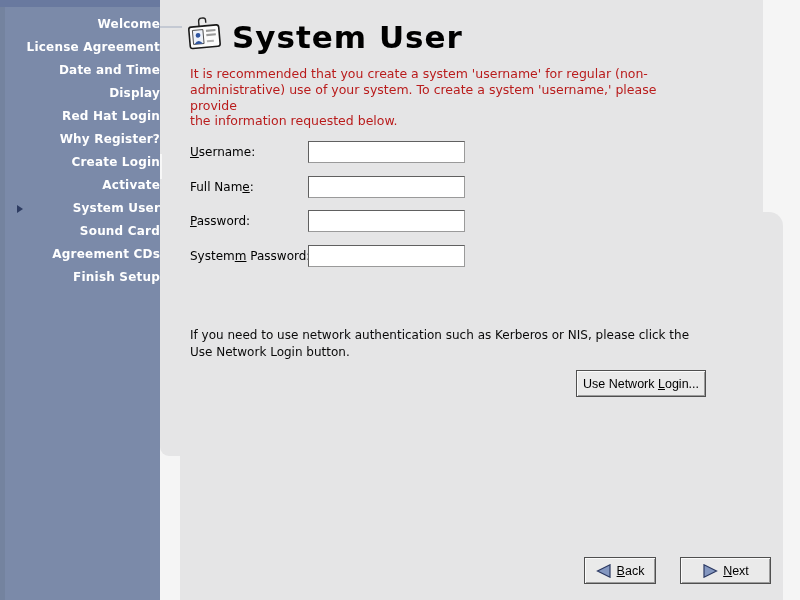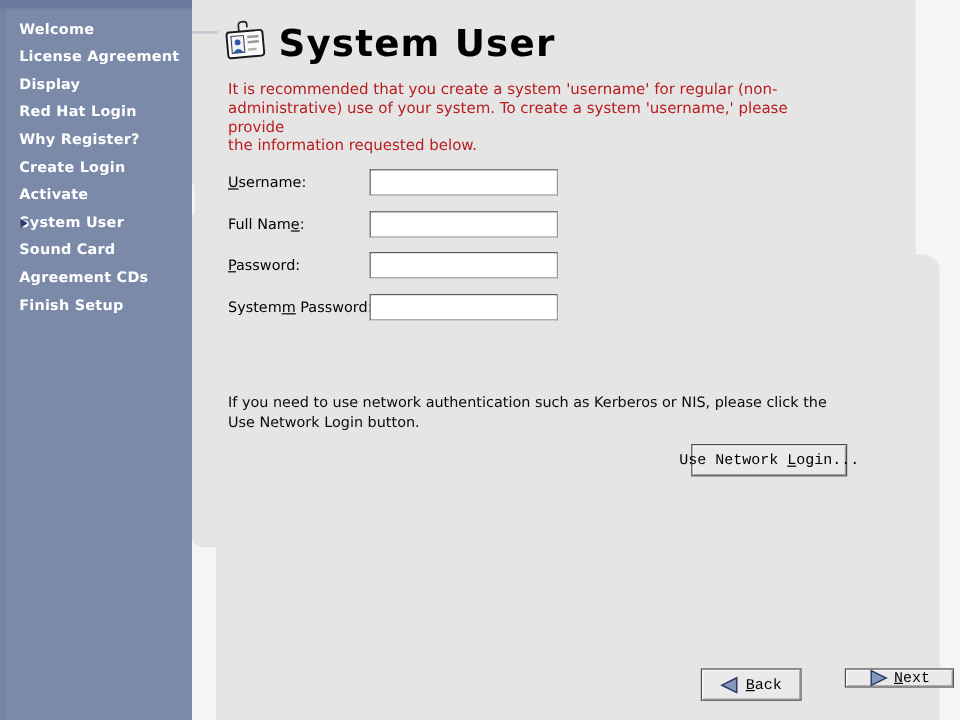--- a/index.html
+++ b/index.html
@@ -8,21 +8,21 @@
     background:#f5f5f5;
     font-family:"DejaVu Sans","Liberation Sans",sans-serif;
     -webkit-font-smoothing:antialiased;
   }
   
   .sidebar { position:absolute; left:0; top:0; width:160px; height:600px; background:#7b8aa9; }
   .sidebar-left-strip { position:absolute; left:0; top:0; width:5px; height:600px; background:#74839f; }
   .sidebar-top-strip { position:absolute; left:0; top:0; width:160px; height:7px; background:#69799f; }
   .nav-list { position:absolute; left:0; top:13px; width:160px; margin:0; padding:0; list-style:none; }
   .nav-item { position:relative; height:23px; line-height:23px; padding-left:16px;
-              color:#ffffff; font-size:12px; font-weight:bold; letter-spacing:0.2px; cursor:default; }
+              color:#ffffff; font-size:12px; font-weight:bold; letter-spacing:0.2px; cursor:default;text-align:right; }
   .nav-arrow { position:absolute; left:17px; top:8px; width:0; height:0;
                border-left:6px solid #2e3c62; border-top:4px solid transparent; border-bottom:4px solid transparent; }
   
   .panel-top    { position:absolute; left:160px; top:0;     width:603px; height:456px; background:#e5e5e6; border-radius:0 0 0 9px; }
   .panel-bottom { position:absolute; left:180px; top:212px; width:603px; height:388px; background:#e5e5e6; border-radius:0 14px 0 0; }
   .connector-line { position:absolute; left:160px; top:26px; width:22px; height:2px; background:#c4c9d3; }
   .edge-seam    { position:absolute; left:160px; top:154px; width:2px; height:25px; background:#f7f7f7; }
   
   .header-icon { position:absolute; left:186px; top:15px; }
   .page-title { position:absolute; left:232px; top:19px; font-size:31px; font-weight:bold;
@@ -34,40 +34,41 @@
                   line-height:16.5px; color:#0a0a0a; white-space:pre-line; }
   
   .form-label { position:absolute; left:190px; font-size:12px; color:#000; white-space:nowrap; }
   .entry { position:absolute; left:308px; width:149px; height:18px; background:#ffffff;
            border:1px solid #9a9a9a; border-top-color:#606060; border-left-color:#606060;
            padding:1px 3px; font-size:12px; font-family:inherit; outline:none; }
   .mn { text-decoration:underline; text-underline-offset:1px; }
   
   .gtk-button { position:absolute; display:flex; align-items:center; justify-content:center; gap:5px;
                 background:#eaeaea; border:1px solid #4f4f4f; color:#000; font-size:12.5px;
-                font-family:Liberation Mono, monospace; cursor:pointer; padding:0;
+                font-family:Liberation Sans, sans-serif; cursor:pointer; padding:0;
                 box-shadow: inset 1px 1px 0 #fbfbfb, inset -1px -1px 0 #9c9c9c; }
   .btn-network { left:576px; top:370px; width:130px; height:27px; }
-  .btn-back { left:584px; top:557px; width:84px; height:27px; }
-  .btn-next { left:680px; top:557px; width:91px; height:16px;margin-left:24px; }
+  .btn-back { left:584px; top:557px; width:72px; height:27px; }
+  .btn-next { left:680px; top:557px; width:91px; height:27px; }
   .btn-label { white-space:nowrap; }
   .tri-icon { display:block; }
 </style>
 </head>
 <body>
 
 <div class="panel-top"></div>
 <div class="panel-bottom"></div>
 
 <div class="sidebar">
   <div class="sidebar-left-strip"></div>
   <div class="sidebar-top-strip"></div>
   <ul class="nav-list">
     <li class="nav-item"><span>Welcome</span></li>
     <li class="nav-item"><span>License Agreement</span></li>
+    <li class="nav-item"><span>Date and Time</span></li>
     <li class="nav-item"><span>Display</span></li>
     <li class="nav-item"><span>Red Hat Login</span></li>
     <li class="nav-item"><span>Why Register?</span></li>
     <li class="nav-item"><span>Create Login</span></li>
     <li class="nav-item"><span>Activate</span></li>
     <li class="nav-item">
       <span class="nav-arrow"></span>
       <span>System User</span>
     </li>
     <li class="nav-item"><span>Sound Card</span></li>

